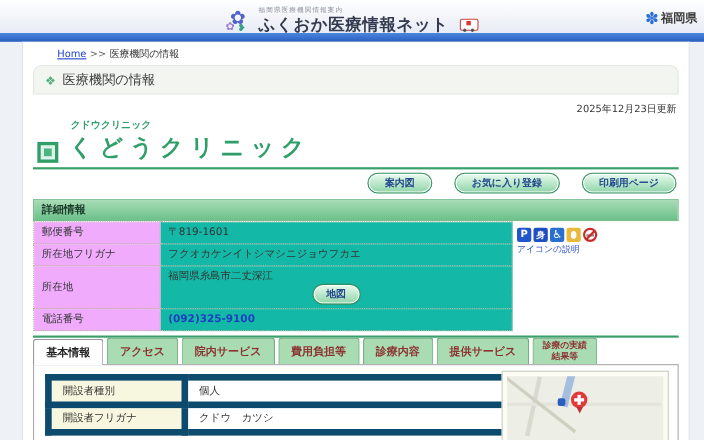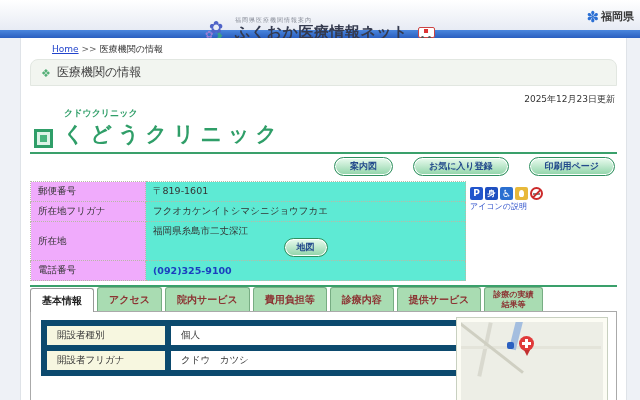--- a/index.html
+++ b/index.html
@@ -4,21 +4,21 @@
 <style>
   html,body{margin:0;padding:0;}
   body{
     width:640px;height:400px;overflow:hidden;
     background:#eef1f6;
     font-family:"DejaVu Sans","Liberation Sans",sans-serif;
     color:#333;
   }
   
   .site-header{height:30px;background:linear-gradient(#ffffff,#e7ebf4);position:relative;}
-  .logo-block{position:absolute;left:50%;top:16px;transform:translateX(-50%);display:flex;align-items:center;gap:4px;}
+  .logo-block{position:absolute;left:50%;top:6px;transform:translateX(-50%);display:flex;align-items:center;gap:4px;}
   .logo-flowers{position:relative;width:26px;height:26px;}
   .flower-big::before{content:"✿";color:#4f63c8;font-size:17px;position:absolute;left:4px;top:1px;}
   .flower-small::before{content:"✿";color:#9b7fd4;font-size:10px;position:absolute;left:0px;top:13px;}
   .flower-leaf::before{content:"❥";color:#3aa089;font-size:9px;position:absolute;left:11px;top:15px;}
   .logo-texts{display:flex;flex-direction:column;line-height:1.1;}
   .site-subtitle{font-size:6px;color:#8a8f9a;letter-spacing:1px;}
   .site-title{font-size:15px;font-weight:bold;color:#343a4e;letter-spacing:0.5px;}
   .ambulance{width:15px;height:9px;background:#fff;border:1px solid #c44;border-radius:2px;position:relative;margin:6px 0 0 6px;}
   .ambulance::before{content:"";position:absolute;left:5px;top:1px;width:4px;height:4px;background:#d33;}
   .ambulance::after{content:"";position:absolute;left:2px;bottom:-2px;width:3px;height:3px;background:#555;border-radius:50%;box-shadow:7px 0 0 #555;}
@@ -42,21 +42,21 @@
   .clinic-name{font-size:21px;font-weight:bold;color:#2f9e68;letter-spacing:6px;}
   
   .buttons-row{display:flex;justify-content:flex-end;gap:20px;margin:3px 2px 5px 0;}
   .pill{border:1px solid #2f8f5f;border-radius:10px;background:linear-gradient(#eafbef,#8fd4a8);font-size:9px;font-weight:bold;color:#234a8c;padding:2px 15px;box-shadow:inset 0 0 0 1px #fff;cursor:pointer;white-space:nowrap;}
   
   .detail-bar{background:linear-gradient(#a8dcb4,#6cc08a);border:1px solid #7bbd91;padding:2px 7px;font-size:10px;font-weight:bold;color:#1c3a2a;}
   .detail-area{position:relative;border-bottom:2px solid #3aa06b;padding-bottom:4px;}
   table.info{border-collapse:collapse;font-size:9.5px;}
   table.info td{border:1px dotted #b9b9a6;padding:3px 7px;vertical-align:middle;}
   table.info td.lbl{background:#f0abfc;width:100px;color:#333;}
-  table.info td.val{width:305px;background:#5eead4;color:#333;}
+  table.info td.val{width:305px;background:#14b8a6;color:#333;}
   .phone-link{color:#1a3fbf;font-weight:bold;cursor:pointer;}
   .map-btn-wrap{display:flex;justify-content:center;}
   .pill.small{padding:2px 12px;}
   .icons-area{position:absolute;left:440px;top:6px;}
   .icon-row{display:flex;gap:2px;}
   .sq-icon{width:13px;height:13px;border-radius:2px;color:#fff;font-size:9px;font-weight:bold;text-align:center;line-height:13px;}
   .icon-parking{background:#2255cc;}
   .icon-support{background:#1f4fc0;font-size:8px;}
   .icon-wheelchair{background:#2a6fd0;font-size:10px;}
   .icon-ostomate{background:#e8b93a;position:relative;}
@@ -134,20 +134,21 @@
       </div>
     <div class="clinic-name">くどうクリニック</div>
   </div>
 
   <div class="buttons-row">
     <button class="pill">案内図</button>
     <button class="pill">お気に入り登録</button>
     <button class="pill">印刷用ページ</button>
   </div>
 
+  <div class="detail-bar">詳細情報</div>
 
   <div class="detail-area">
     <table class="info">
       <tbody>
           <tr>
         <td class="lbl">郵便番号</td>
         <td class="val">〒819-1601</td>
       </tr>
       <tr>
         <td class="lbl">所在地フリガナ</td>

